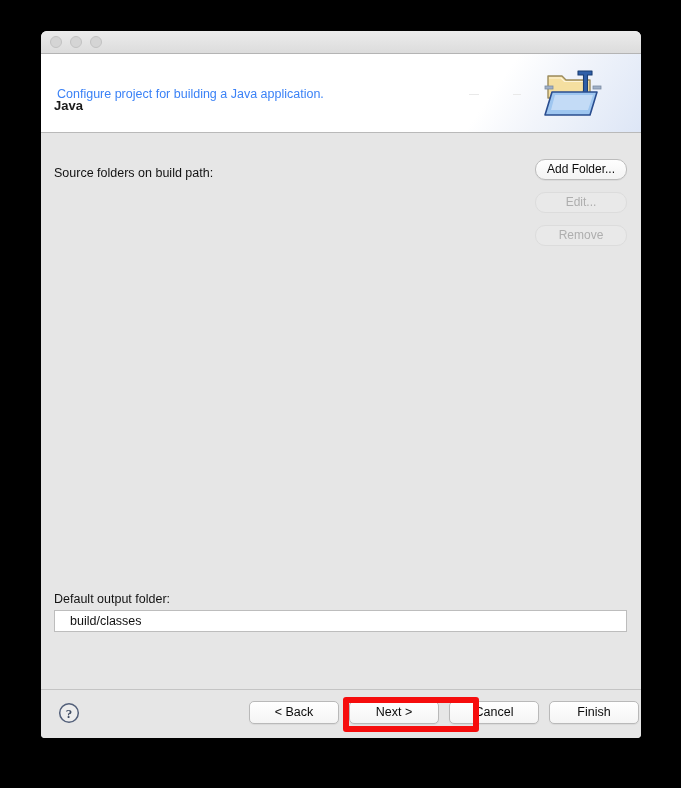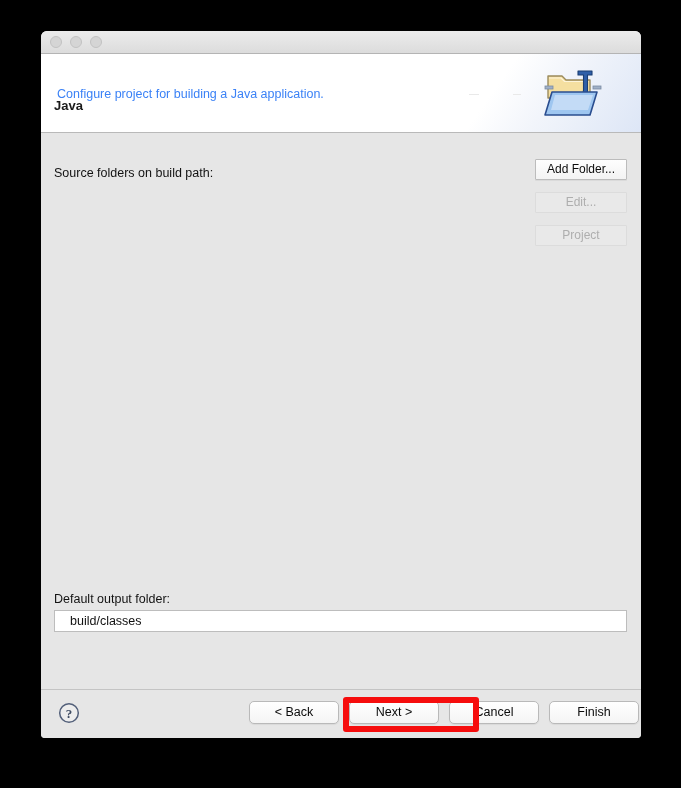--- a/index.html
+++ b/index.html
@@ -163,21 +163,21 @@
     display: flex;
     flex-direction: column;
     gap: 12px;
   }
   .btn {
     font-family: "Liberation Sans", sans-serif;
     font-size: 12px;
     height: 21px;
     line-height: 19px;
     text-align: center;
-    border-radius: 1px;
+    border-radius: 10px;
     box-sizing: border-box;
     background: linear-gradient(to bottom, #fefefe 0%, #f3f3f3 100%);
     border: 1px solid #bcbcbc;
     color: #0d0d0d;
     box-shadow: 0 1px 0 rgba(0,0,0,0.05);
     user-select: none;
   }
   .btn.disabled {
     background: #e9e9e9;
     border: 1px solid #dcdcdc;
@@ -296,21 +296,21 @@
     </div>
 
     <div class="body">
 
       <div class="lbl" id="lbl-source">Source folders on build path:</div>
 
 
       <div class="side-btns">
         <div class="btn">Add Folder...</div>
         <div class="btn disabled">Edit...</div>
-        <div class="btn disabled">Project</div>
+        <div class="btn disabled">Remove</div>
       </div>
 
       <div class="lbl" id="lbl-output">Default output folder:</div>
 
       <input class="textfield" type="text" value="build/classes" style="">
     </div>
 
     <div class="footer">
       <svg class="help-icon" viewBox="0 0 22 22">
         <circle cx="11" cy="11" r="9.3" fill="#ededed" stroke="#53607a" stroke-width="1.5"></circle>

